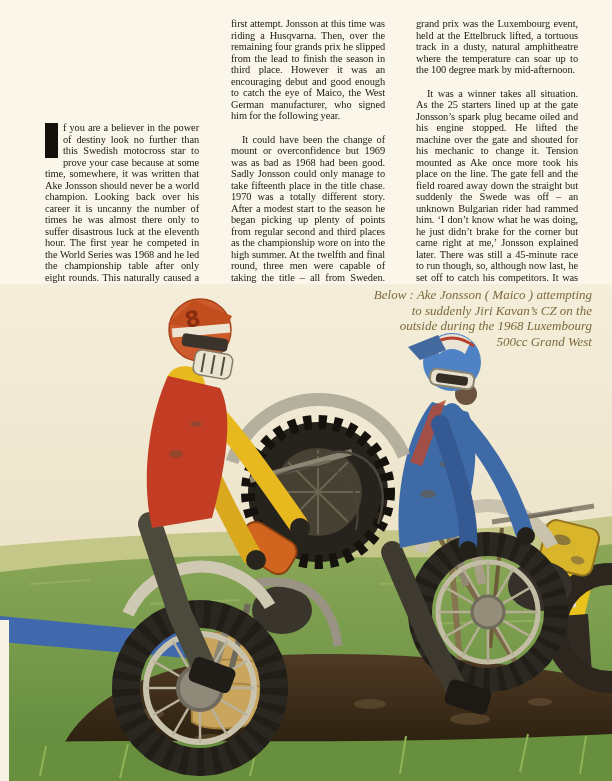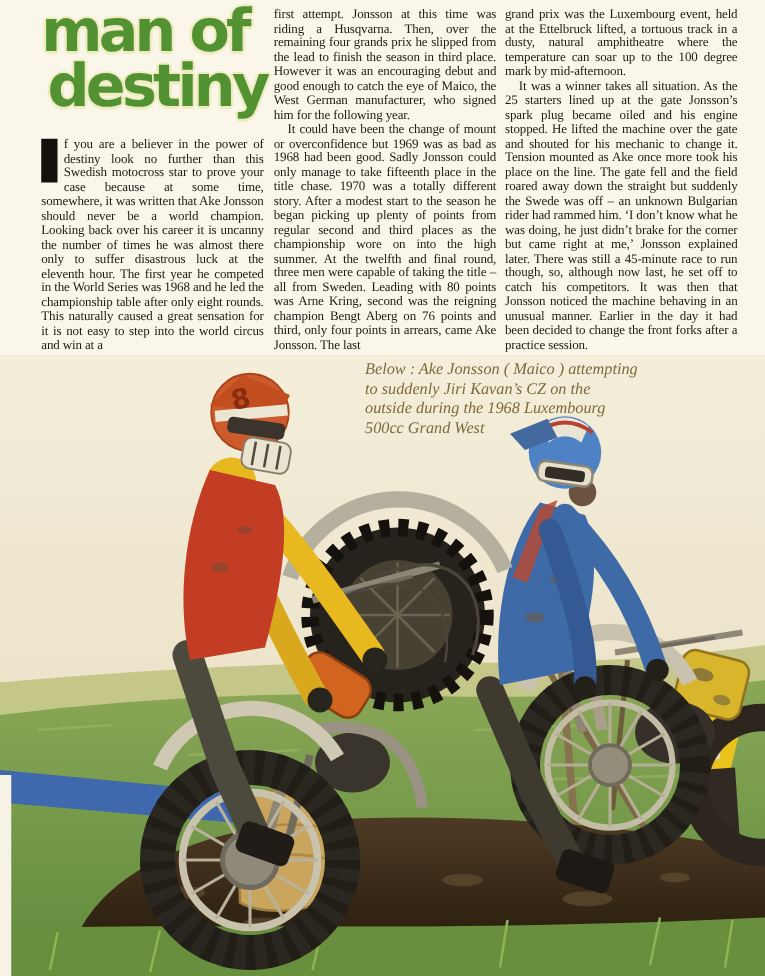--- a/index.html
+++ b/index.html
@@ -16,48 +16,44 @@
     text-shadow:-2px 0 #efecc2, 2px 0 #efecc2, 0 -2px #efecc2, 0 2px #efecc2,
                 -1px -1px #efecc2, 1px 1px #efecc2, -1px 1px #efecc2, 1px -1px #efecc2;
   }
   .masthead .t-line.second { margin-left:5px; }
   
   .col {
     position:absolute; top:6px; width:178px;
     font-size:10.4px; line-height:11.5px; text-align:justify;
     letter-spacing:-0.1px; color:#1e1a14;
   }
-  .col p { margin:0; }
+  .col p { margin:12px; }
   .col p.indent { text-indent:11px; }
   .col-1 { left:33px; top:110px; }
   .col-2 { left:219px; }
   .col-3 { left:404px; width:186px; }
   .dropcap {
     float:left; width:13px; height:35px; background:#14110c;
     margin:1px 5px 0 0; color:transparent; overflow:hidden; font-size:30px;
   }
   .rule { height:2px; background:#1c1812; margin-top:4px; }
   
   .photo { position:absolute; left:0; top:284px; width:612px; height:497px; }
   .photo svg { display:block; width:100%; height:100%; }
   .caption {
     position:absolute; top:3px; right:20px; width:300px;
     font-style:italic; font-size:13px; line-height:15.5px;
-    color:#7c6a3e;
+    text-align:right; color:#7c6a3e;
   }
 </style>
 </head>
 <body>
 
 <div class="page">
 
-  <div class="masthead">
-    <div class="t-line">man of</div>
-    <div class="t-line second">destiny</div>
-  </div>
 
   <div class="col col-1">
     <p><span class="dropcap">I</span><span>f you are a believer in the power of destiny look no further than this Swedish motocross star to prove your case because at some time, somewhere, it was written that Ake Jonsson should never be a world champion. Looking back over his career it is uncanny the number of times he was almost there only to suffer disastrous luck at the eleventh hour. The first year he competed in the World Series was 1968 and he led the championship table after only eight rounds. This naturally caused a great sensation for it is not easy to step into the world circus and win at a</span></p>
   </div>
 
   <div class="col col-2">
     <p>first attempt. Jonsson at this time was riding a Husqvarna. Then, over the remaining four grands prix he slipped from the lead to finish the season in third place. However it was an encouraging debut and good enough to catch the eye of Maico, the West German manufacturer, who signed him for the following year.</p>
     <p class="indent">It could have been the change of mount or overconfidence but 1969 was as bad as 1968 had been good. Sadly Jonsson could only manage to take fifteenth place in the title chase. 1970 was a totally different story. After a modest start to the season he began picking up plenty of points from regular second and third places as the championship wore on into the high summer. At the twelfth and final round, three men were capable of taking the title – all from Sweden. Leading with 80 points was Arne Kring, second was the reigning champion Bengt Aberg on 76 points and third, only four points in arrears, came Ake Jonsson. The last</p>
   </div>
 

